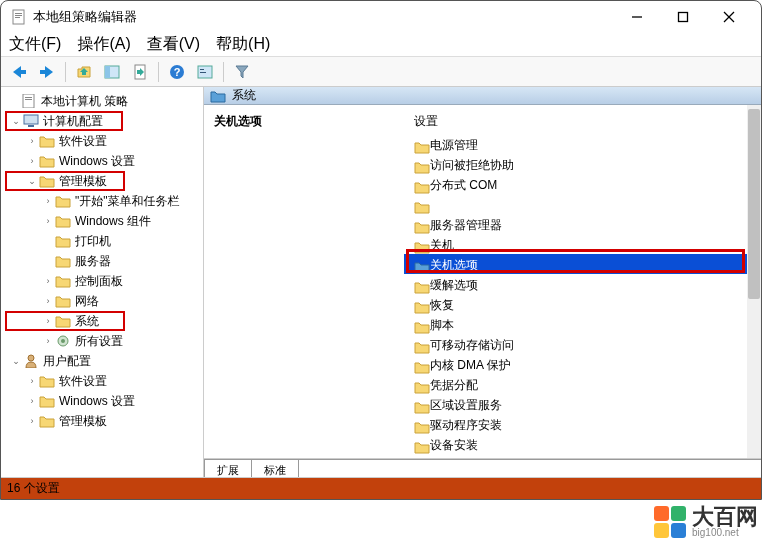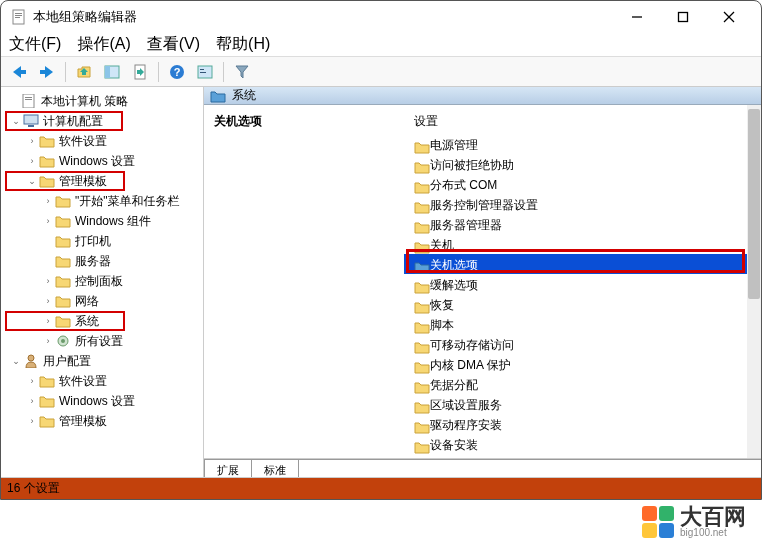--- a/index.html
+++ b/index.html
@@ -38,21 +38,21 @@
 .list-item .folder-ico { width: 16px; height: 14px; }
 .list-item.selected { background: #0a4fd6; color: #fff; }
 .hl-red-big { position: absolute; border: 3px solid #d30000; pointer-events: none; }
 .scrollbar-track { position: absolute; right: 0; top: 0; bottom: 0; width: 14px; background: #f0f0f0; }
 .scrollbar-thumb { position: absolute; right: 1px; width: 12px; background: #c0c0c0; border-radius: 2px; }
 .tabs-bar { height: 24px; border-top: 1px solid #ccc; display: flex; align-items: flex-end; font-size: 12px; }
 .tabs-inner { margin-left: 203px; display: flex; border-top: 1px solid #999; width: 100%; }
 .tab { padding: 3px 12px; border: 1px solid #999; border-top: none; margin-right: -1px; background: #fff; font-size: 11px; }
 .tab.active { background: #fff; }
 .statusbar { height: 22px; border-top: 1px solid #ccc; display: flex; align-items: center; padding: 0 6px; font-size: 12px; background: #c2410c; }
-.watermark { position: absolute; right: 16px; bottom: 2px; display: flex; align-items: center; gap: 6px; }
+.watermark { position: absolute; right: 4px; bottom: 2px; display: flex; align-items: center; gap: 6px; }
 .wm-logo { width: 32px; height: 32px; display: grid; grid-template-columns: 1fr 1fr; grid-template-rows: 1fr 1fr; gap: 2px; }
 .wm-logo div { border-radius: 3px; }
 .wm-text { display: flex; flex-direction: column; line-height: 1; }
 .wm-text .big { font-size: 22px; font-weight: 700; color: #333; }
 .wm-text .small { font-size: 10px; color: #888; }
 svg { display: block; }
 </style>
 </head>
 <body>
 
@@ -346,21 +346,20 @@
                   </svg>
                 </span>
                 <span>分布式 COM</span>
               </div>
               <div class="list-item">
                 <span class="folder-ico">
                   <svg viewBox="0 0 16 14">
                     <path d="M1 3 L5 3 L7 5 L15 5 L15 13 L1 13 Z" fill="#f7d774" stroke="#caa23a"></path>
                   </svg>
                 </span>
-                <span>服务控制管理器设置</span>
               </div>
               <div class="list-item">
                 <span class="folder-ico">
                   <svg viewBox="0 0 16 14">
                     <path d="M1 3 L5 3 L7 5 L15 5 L15 13 L1 13 Z" fill="#f7d774" stroke="#caa23a"></path>
                   </svg>
                 </span>
                 <span>服务器管理器</span>
               </div>
               <div class="list-item">

